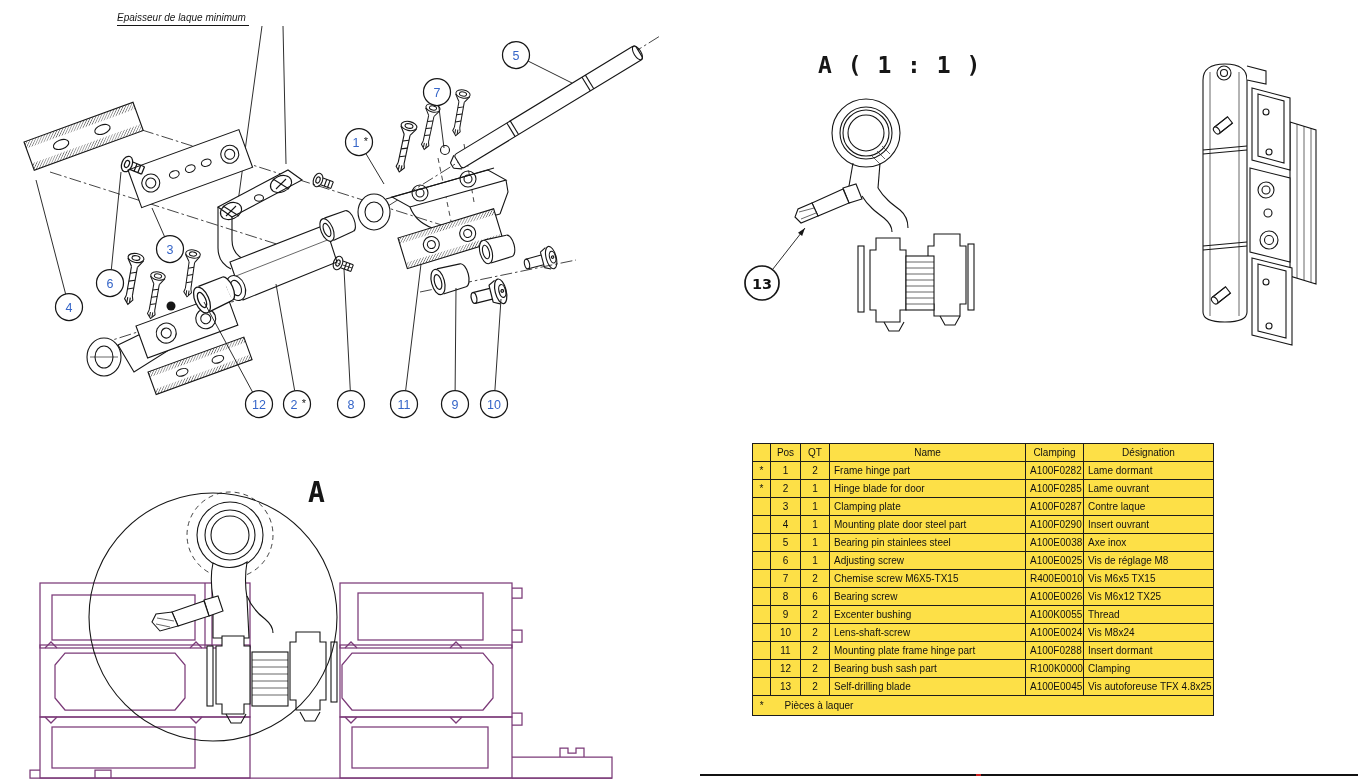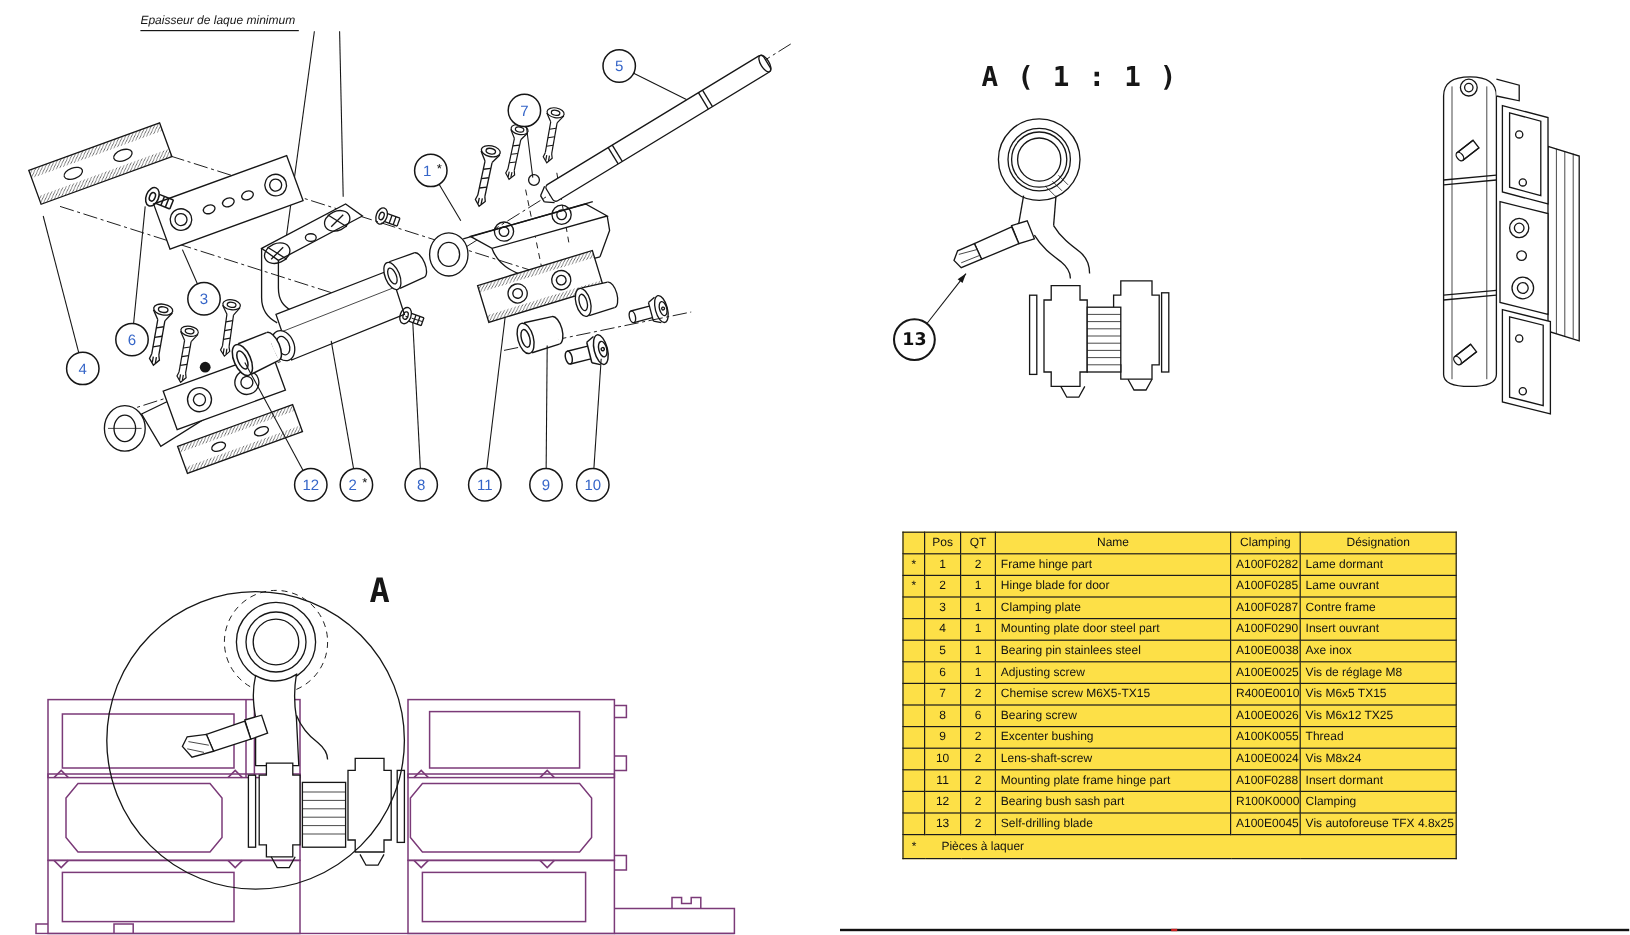--- a/index.html
+++ b/index.html
@@ -475,21 +475,21 @@
           <td class="c-name">Hinge blade for door</td>
           <td class="c-ref">A100F0285</td>
           <td class="c-des">Lame ouvrant</td>
         </tr>
         <tr>
           <td class="c-star"></td>
           <td class="c-pos">3</td>
           <td class="c-qt">1</td>
           <td class="c-name">Clamping plate</td>
           <td class="c-ref">A100F0287</td>
-          <td class="c-des">Contre frame</td>
+          <td class="c-des">Contre laque</td>
         </tr>
         <tr>
           <td class="c-star"></td>
           <td class="c-pos">4</td>
           <td class="c-qt">1</td>
           <td class="c-name">Mounting plate door steel part</td>
           <td class="c-ref">A100F0290</td>
           <td class="c-des">Insert ouvrant</td>
         </tr>
         <tr>

